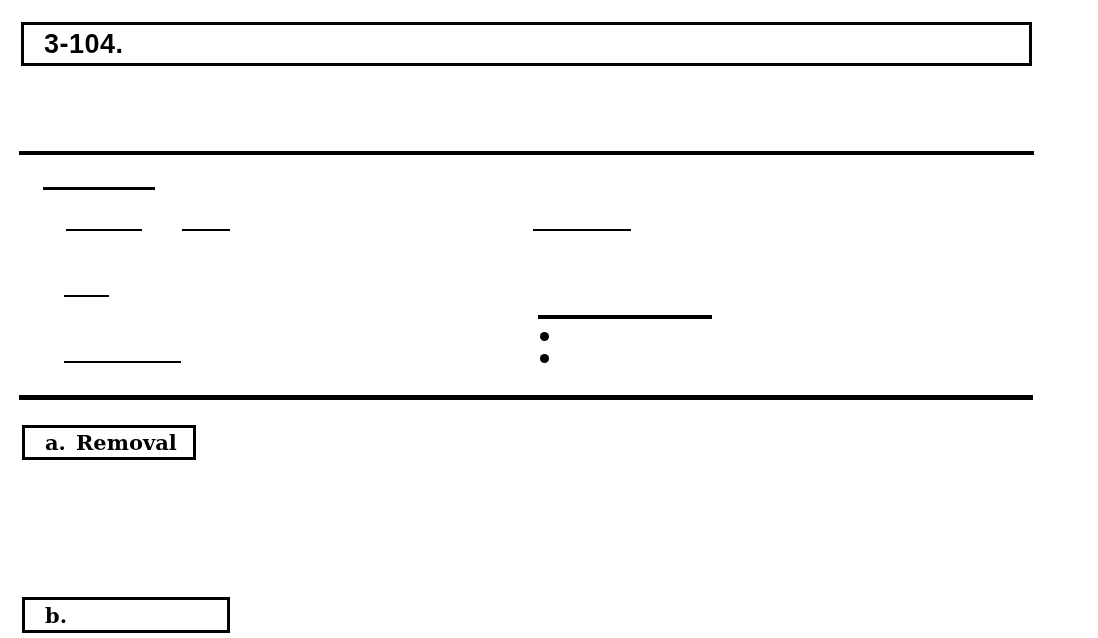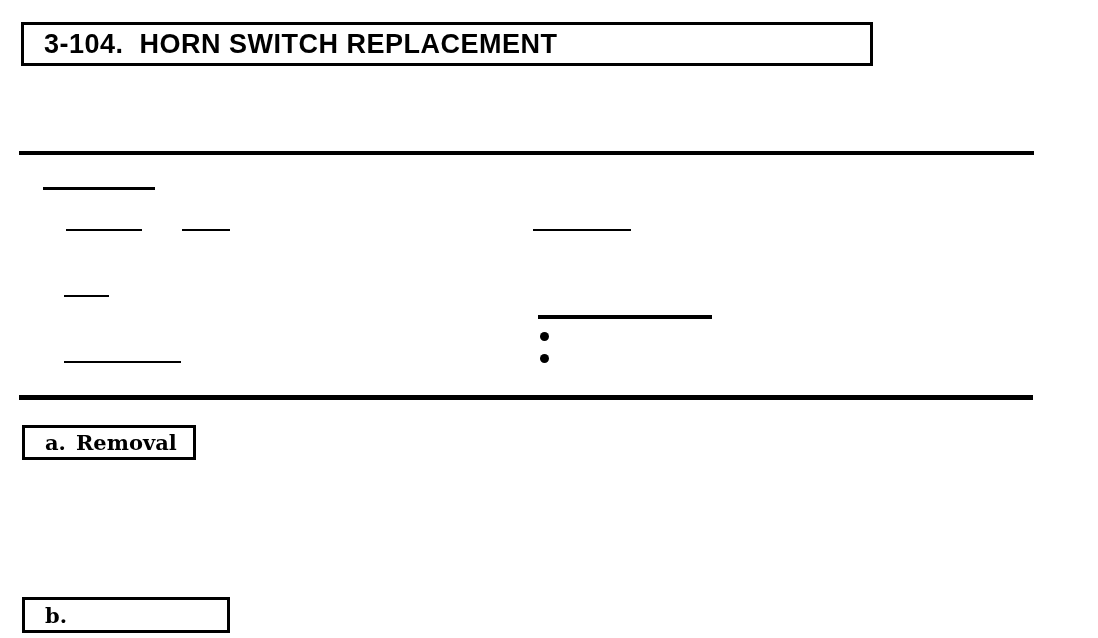--- a/index.html
+++ b/index.html
@@ -13,21 +13,21 @@
     width: 1098px;
     height: 638px;
     background: #ffffff;
     overflow: hidden;
   }
   .abs { position: absolute; box-sizing: border-box; }
 
   
   .title-box {
     left: 21px; top: 22px;
-    width: 852px; height: 44px;
+    width: 1011px; height: 44px;
     border: 3px solid #000;
     display: flex;
     align-items: center;
     padding-left: 20px;
     background: #fff;
   }
   .title-box .title-number,
   .title-box .title-text {
     font-family: "Liberation Sans", sans-serif;
     font-weight: bold;
@@ -81,21 +81,20 @@
   .removal-box      { left: 22px; top: 425px; width: 174px; height: 35px; }
   .installation-box { left: 22px; top: 597px; width: 208px; height: 36px; }
 </style>
 </head>
 <body>
 
 <div class="page">
 
   <div class="abs title-box">
     <span class="title-number">3-104.</span>
-    <span class="title-text">HORN SWITCH REPLACEMENT</span>
   </div>
 
   <div class="abs rule rule-top"></div>
 
   <div class="abs uline ul-a"></div>
   <div class="abs uline ul-b"></div>
   <div class="abs uline ul-c"></div>
   <div class="abs uline ul-e"></div>
   <div class="abs uline ul-g"></div>
 

